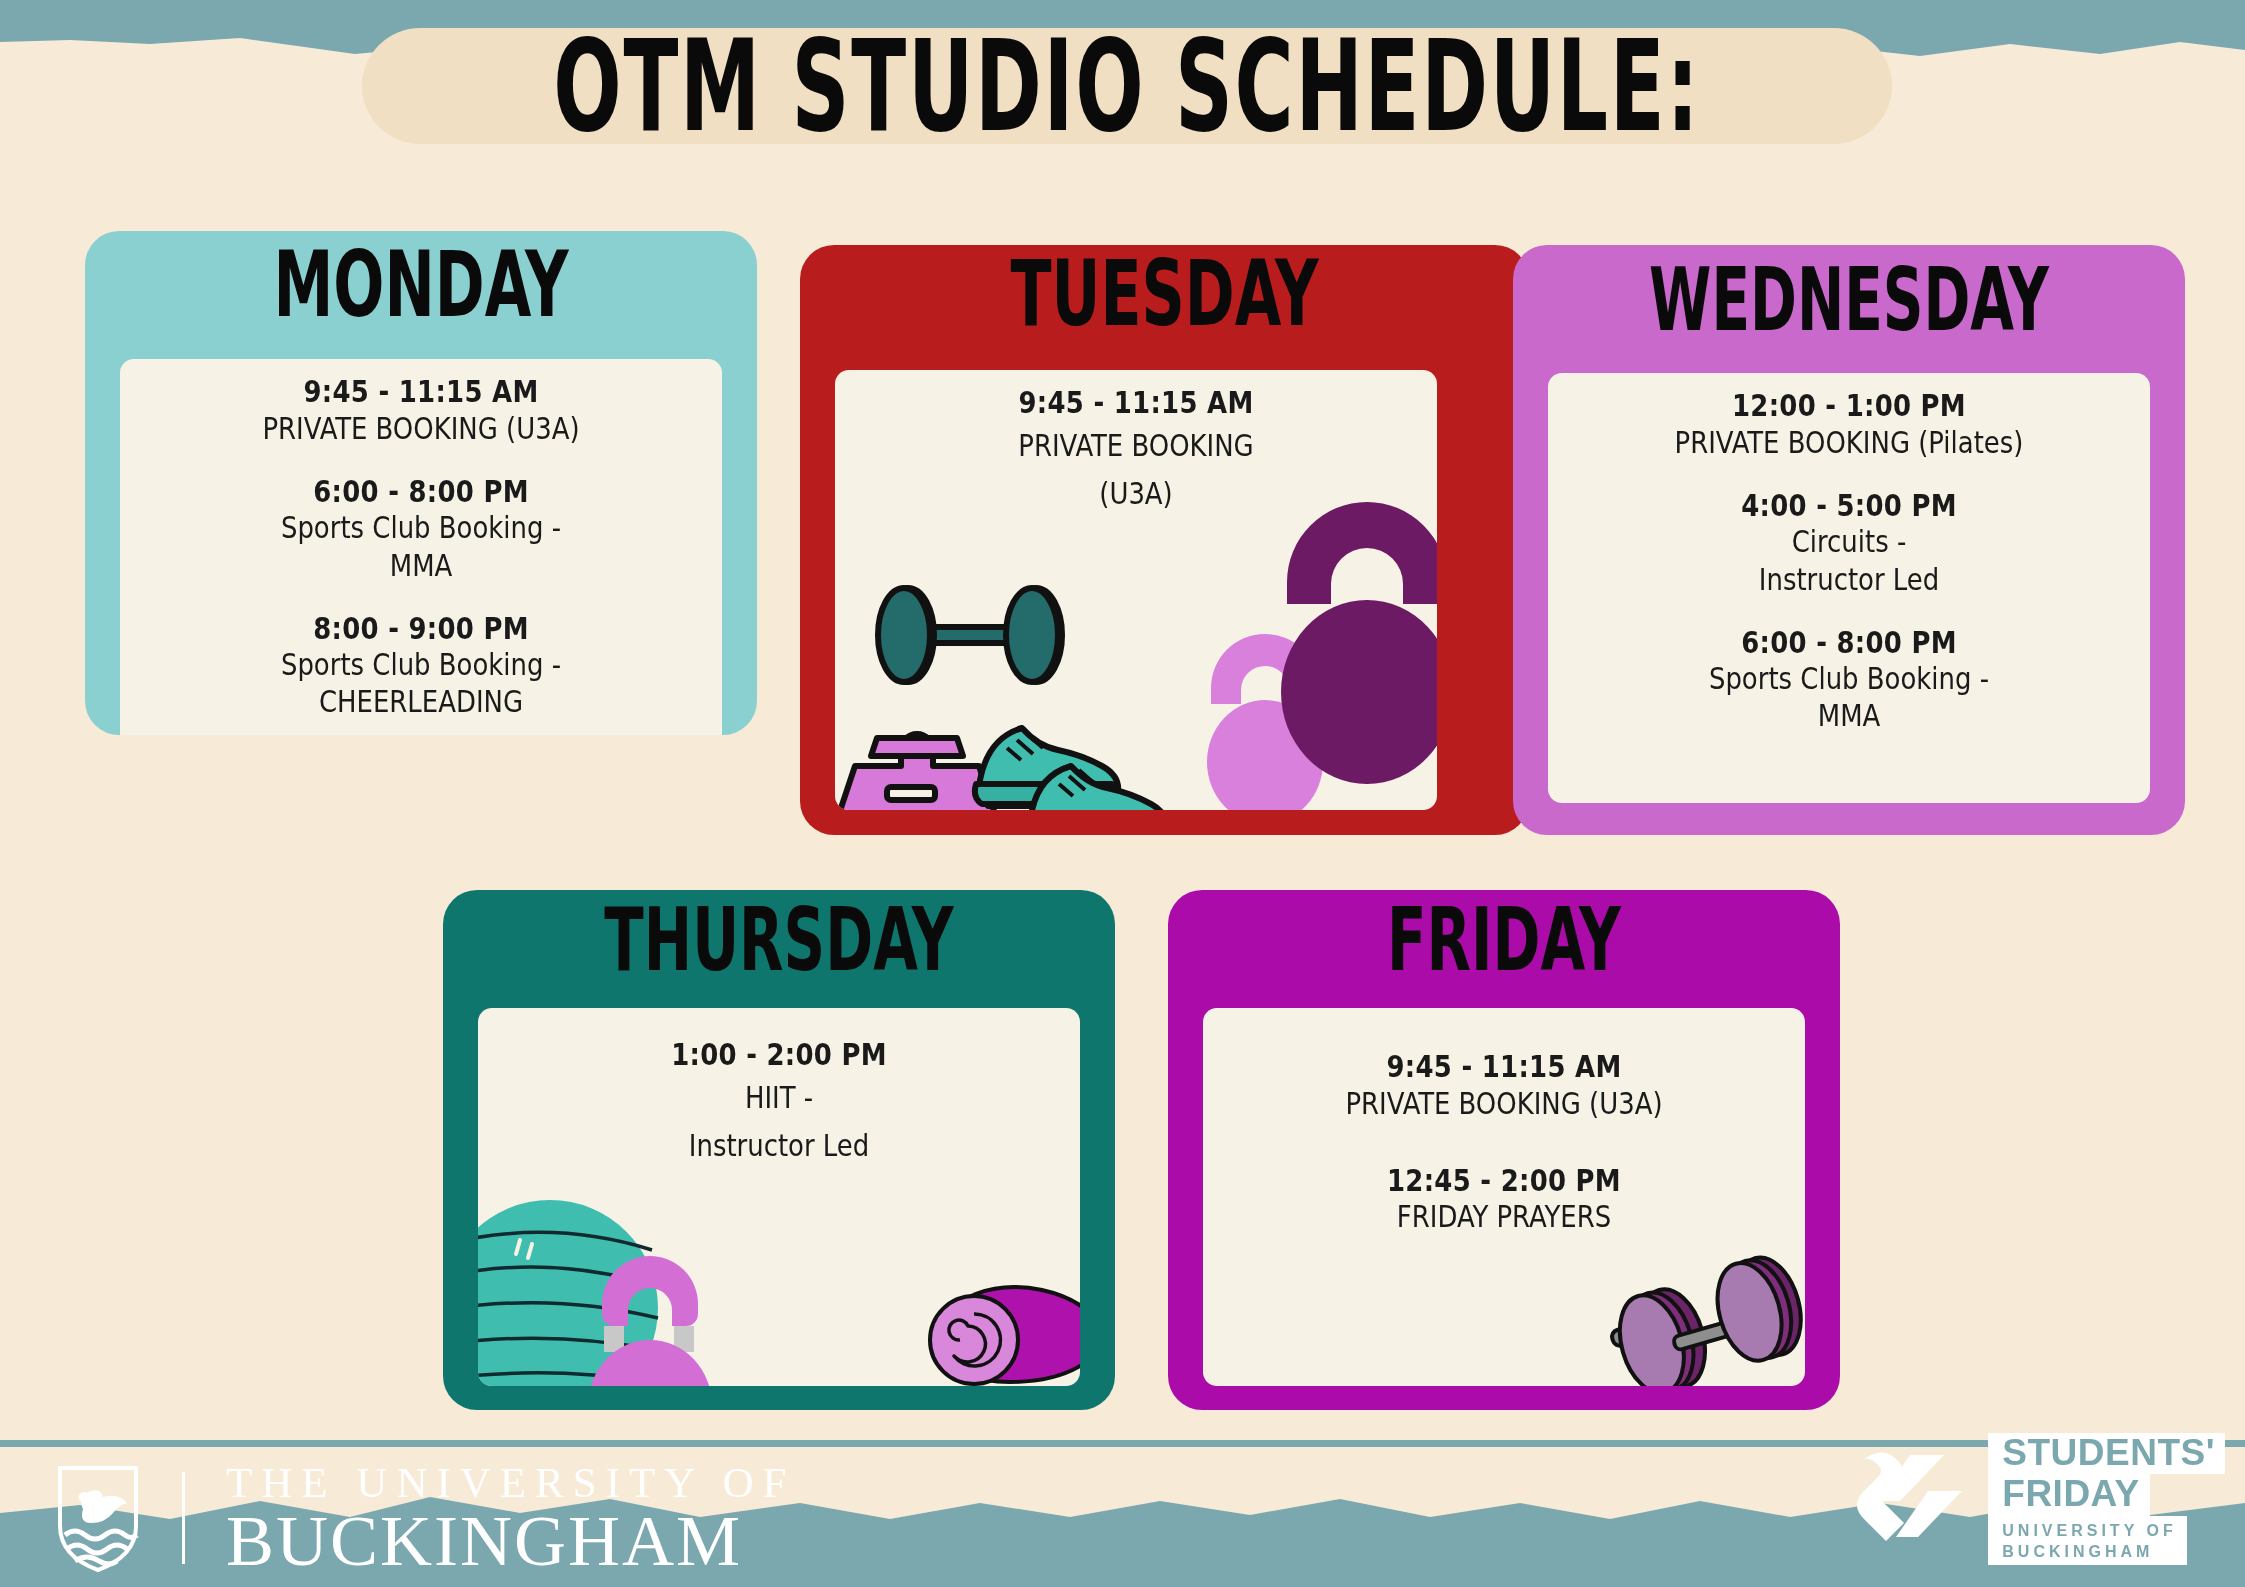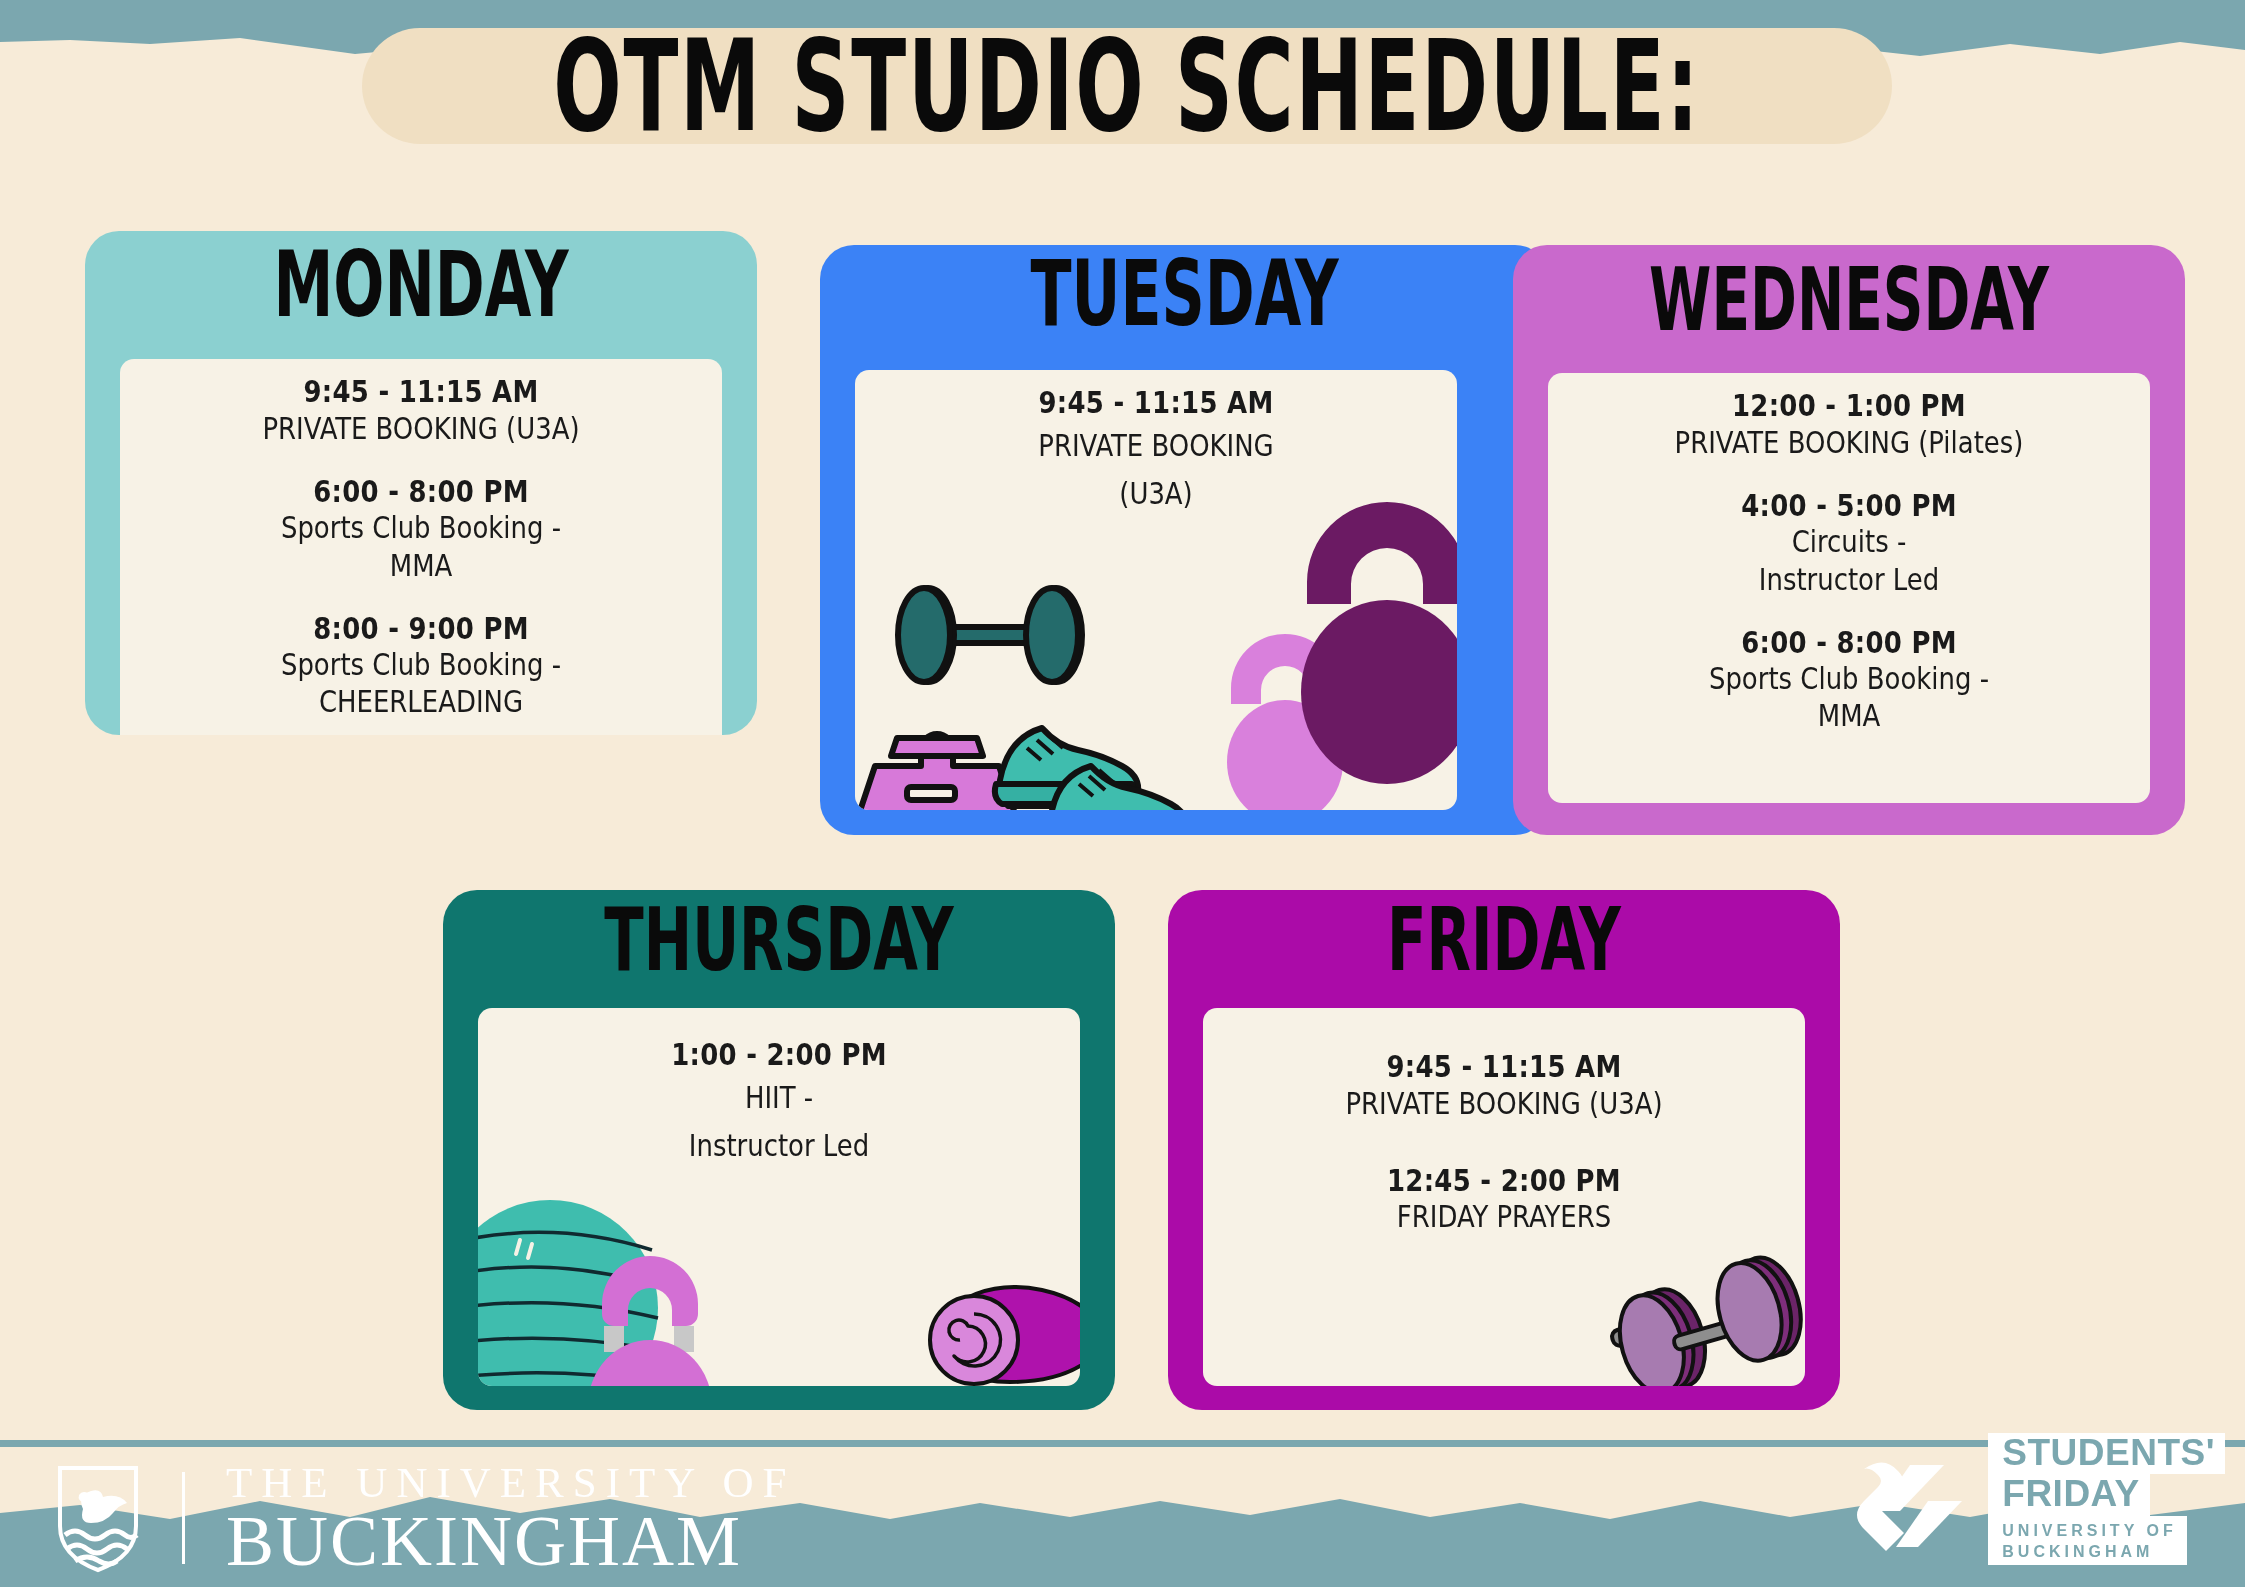--- a/index.html
+++ b/index.html
@@ -68,21 +68,21 @@
     font-size:31px; line-height:1.2; font-weight:400;
     font-family:"Liberation Sans Narrow","DejaVu Sans Condensed","Liberation Sans", sans-serif;
     transform:scaleX(0.93); display:block;
   }
 
   
   #card-monday   { left:85px;   top:231px;  width:672px; height:504px; background:#8BD0D0; }
   #card-monday .dayTitle { font-size:76px; padding-top:14px; transform:scaleX(0.88) scaleY(1.2); }
   #card-monday .inner { left:35px; top:128px; width:602px; height:430px; }
 
-  #card-tuesday  { left:800px;  top:245px;  width:729px; height:590px; background:#3b82f6;margin-left:20px; }
+  #card-tuesday  { left:800px;  top:245px;  width:729px; height:590px; background:#b91c1c; }
   #card-tuesday .dayTitle { font-size:76px; padding-top:10px; transform:scaleX(0.88) scaleY(1.2); }
   #card-tuesday .inner { left:35px; top:125px; width:602px; height:440px; }
 
   #card-wednesday{ left:1513px; top:245px;  width:672px; height:590px; background:#C969CC; }
   #card-wednesday .dayTitle { font-size:73px; padding-top:16px; transform:scaleX(0.86) scaleY(1.2); }
   #card-wednesday .inner { left:35px; top:128px; width:602px; height:430px; }
 
   #card-thursday { left:443px;  top:890px;  width:672px; height:520px; background:#0f766e; }
   #card-thursday .dayTitle { font-size:73px; padding-top:12px; transform:scaleX(0.88) scaleY(1.2); }
   #card-thursday .inner { left:35px; top:118px; width:602px; height:378px; }
@@ -111,21 +111,21 @@
   #uob-line1 {
     font-family:"Liberation Serif","DejaVu Serif",serif;
     font-size:43px; letter-spacing:9px; line-height:1.05;
   }
   #uob-line2 {
     font-family:"Liberation Serif","DejaVu Serif",serif;
     font-size:72px; letter-spacing:2px; line-height:1;
   }
   #su-logo {
     position:absolute; right:20px; bottom:22px;
-    display:flex; align-items:flex-end; gap:6px;
+    display:flex; align-items:center; gap:6px;
   }
   #su-words { display:flex; flex-direction:column; align-items:flex-start; }
   .suBox {
     background:#FFFFFF; color:#7BA7AF; font-weight:bold;
     font-family:"Liberation Sans", sans-serif;
     padding:1px 10px 2px 14px;
   }
   #su-students { font-size:37px; letter-spacing:.5px; line-height:1.02; }
   #su-union    { font-size:37px; letter-spacing:.5px; line-height:1.02; padding-bottom:3px;}
   #su-sub      { font-size:16px; letter-spacing:4px; line-height:1.35; padding-top:4px; }

